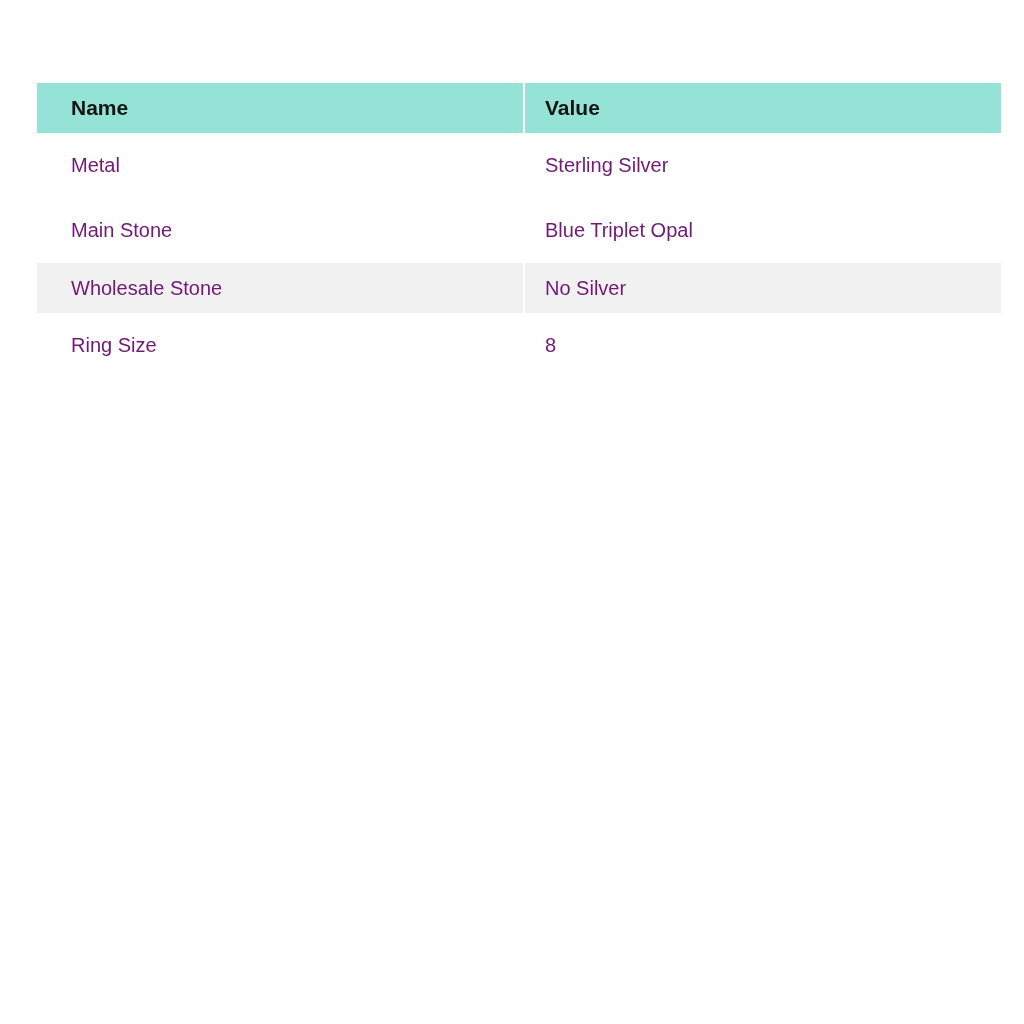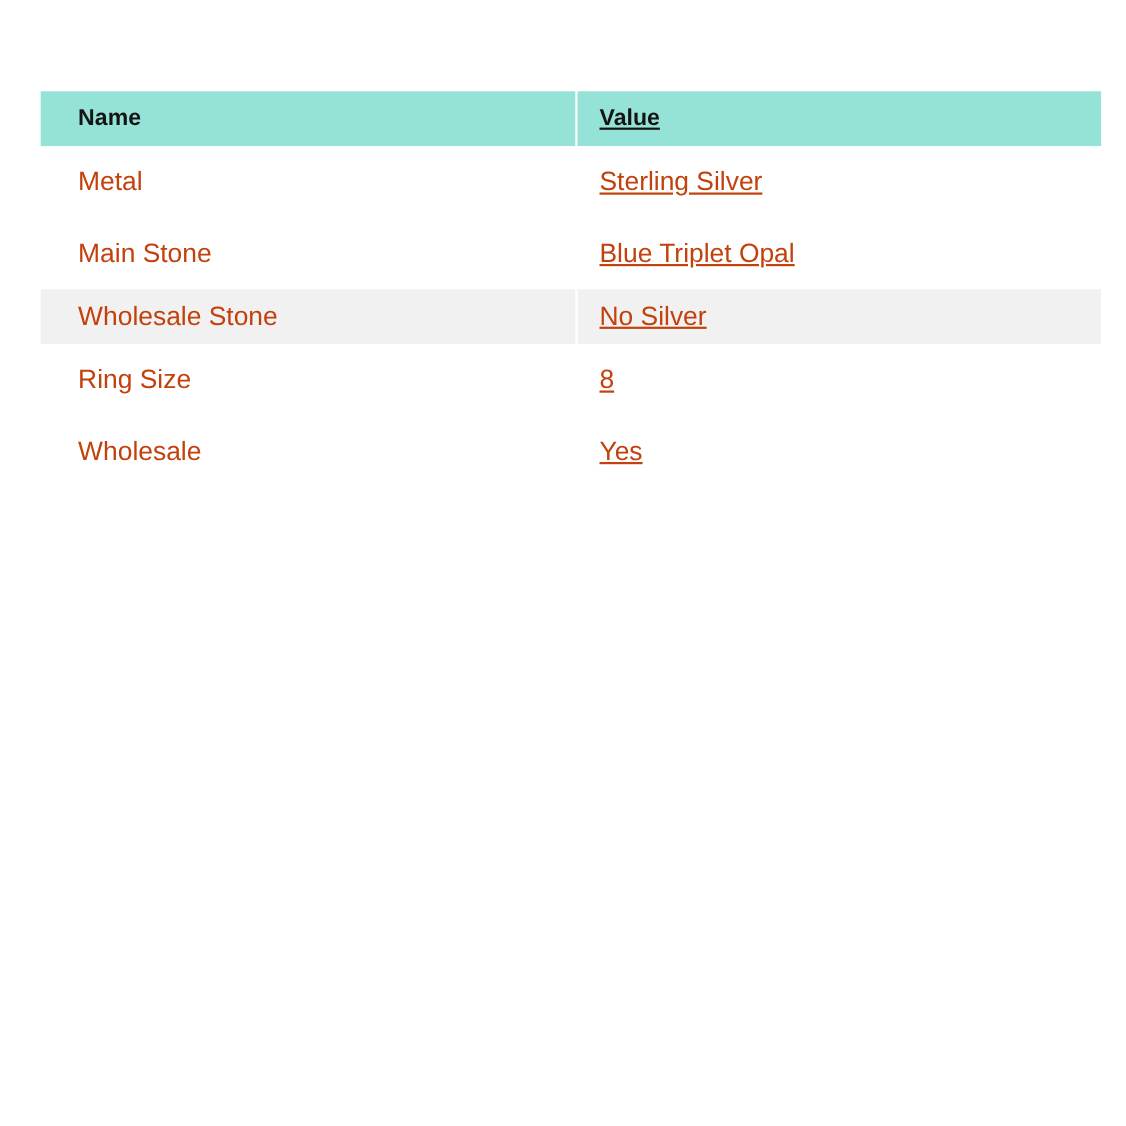--- a/index.html
+++ b/index.html
@@ -23,27 +23,27 @@
   }
   .t-row {
     display: flex;
     column-gap: 2px;        
     align-items: stretch;
   }
   .cell {
     display: flex;
     align-items: center;
     box-sizing: border-box;
-    font-size: 24px;
-    color: #c2410c;
+    font-size: 20px;
+    color: #701a75;
     white-space: nowrap;
     overflow: hidden;
   }
   .cell.name  { width: 486px; padding-left: 34px; }
-  .cell.value { width: 476px; padding-left: 20px; text-decoration: underline; }
+  .cell.value { width: 476px; padding-left: 20px; }
 
   .t-row.header { height: 50px; }
   .t-row.header .cell {
     background: #95e2d6;
     font-weight: 600;
     font-size: 21px;
     color: #141414;
   }
   .t-row.body.light { height: 65px; }
   .t-row.body.dark  { height: 50px; }
@@ -76,19 +76,15 @@
       <div class="cell name">Wholesale Stone</div>
       <div class="cell value">No Silver</div>
     </div>
 
     <div class="t-row body light">
       <div class="cell name">Ring Size</div>
       <div class="cell value">8</div>
     </div>
 
 
-    <div class="t-row body light">
-      <div class="cell name">Wholesale</div>
-      <div class="cell value">Yes</div>
-    </div>
 
   </div>
 </div>
 
 </body></html>

